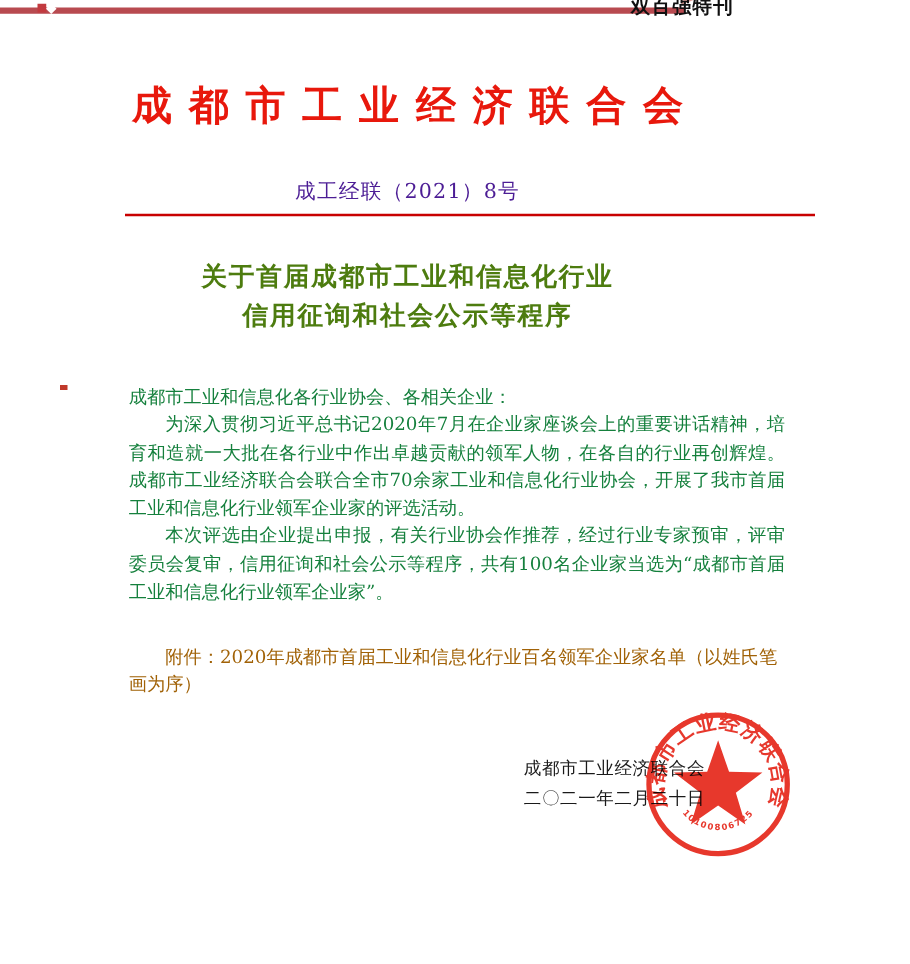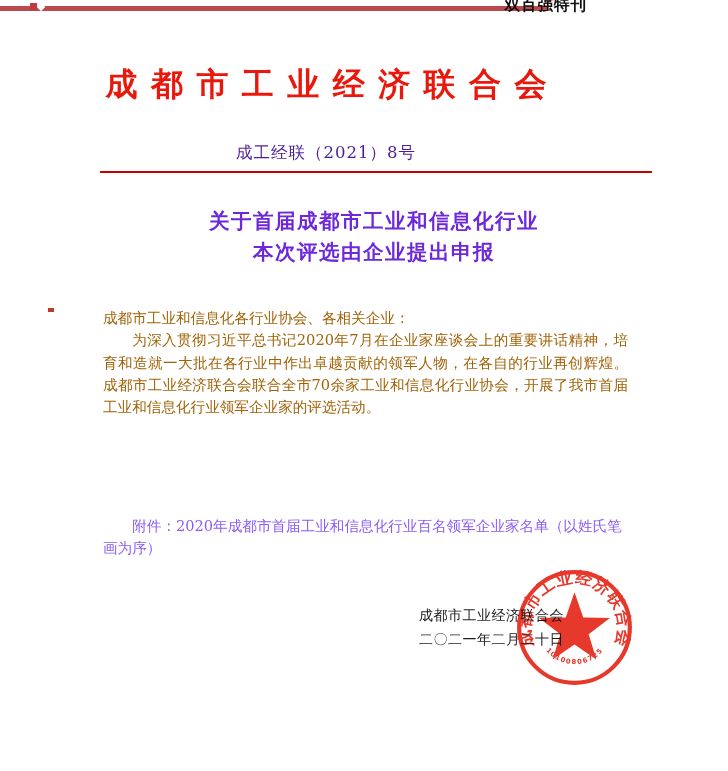--- a/index.html
+++ b/index.html
@@ -52,34 +52,34 @@
     text-align:center;font-size:16.5px;color:#4c1d95;
     letter-spacing:1px;white-space:nowrap;
   }
   .red-rule{
     position:absolute;left:100px;top:171px;width:568px;height:2px;
     background:#c80000;
   }
   
   .doc-title{
     position:absolute;left:0;top:206px;width:100%;
-    text-align:center;font-size:20.5px;font-weight:bold;color:#6d28d9;
-    line-height:31px;letter-spacing:1.5px;padding-left:48px;
+    text-align:center;font-size:20.5px;font-weight:bold;color:#4d7c0f;
+    line-height:31px;letter-spacing:1.5px;
   }
   
   .body-block{
     position:absolute;left:103px;top:307px;width:525px;
     font-size:14.6px;line-height:22.3px;text-align:justify;
-    color:#a16207;
+    color:#15803d;
   }
   .body-block p{margin:0;}
   .body-block p.indent{text-indent:2em;}
   .attachment{
     position:absolute;left:103px;top:515px;width:525px;
-    font-size:14.6px;line-height:22.3px;text-indent:2em;color:#8b5cf6;
+    font-size:14.6px;line-height:22.3px;text-indent:2em;color:#a16207;
   }
   .left-tick{
     position:absolute;left:48px;top:308px;width:6px;height:4px;background:#c0392b;
   }
   
   .signature{
     position:absolute;right:88px;top:603px;
     text-align:right;font-size:14px;line-height:24px;color:#1a1a1a;
     letter-spacing:0.5px;
   }
@@ -116,28 +116,29 @@
     <span class="r"></span>
   </div>
   <div class="corner-label">双百强特刊</div>
 
   <div class="org-header">成都市工业经济联合会</div>
   <div class="doc-number">成工经联（2021）8号</div>
   <div class="red-rule"></div>
 
   <div class="doc-title">
     <div>关于首届成都市工业和信息化行业</div>
-    <div>本次评选由企业提出申报</div>
+    <div>信用征询和社会公示等程序</div>
   </div>
 
   <div class="left-tick"></div>
 
   <div class="body-block">
     <p>成都市工业和信息化各行业协会、各相关企业：</p>
     <p class="indent">为深入贯彻习近平总书记2020年7月在企业家座谈会上的重要讲话精神，培育和造就一大批在各行业中作出卓越贡献的领军人物，在各自的行业再创辉煌。成都市工业经济联合会联合全市70余家工业和信息化行业协会，开展了我市首届工业和信息化行业领军企业家的评选活动。</p>
+    <p class="indent">本次评选由企业提出申报，有关行业协会作推荐，经过行业专家预审，评审委员会复审，信用征询和社会公示等程序，共有100名企业家当选为“成都市首届工业和信息化行业领军企业家”。</p>
   </div>
   <div class="attachment">附件：2020年成都市首届工业和信息化行业百名领军企业家名单（以姓氏笔画为序）</div>
 
   <div class="signature">
     <div>成都市工业经济联合会</div>
     <div>二〇二一年二月二十日</div>
   </div>
 
   <svg class="seal" viewBox="0 0 170 170">
     <defs>

